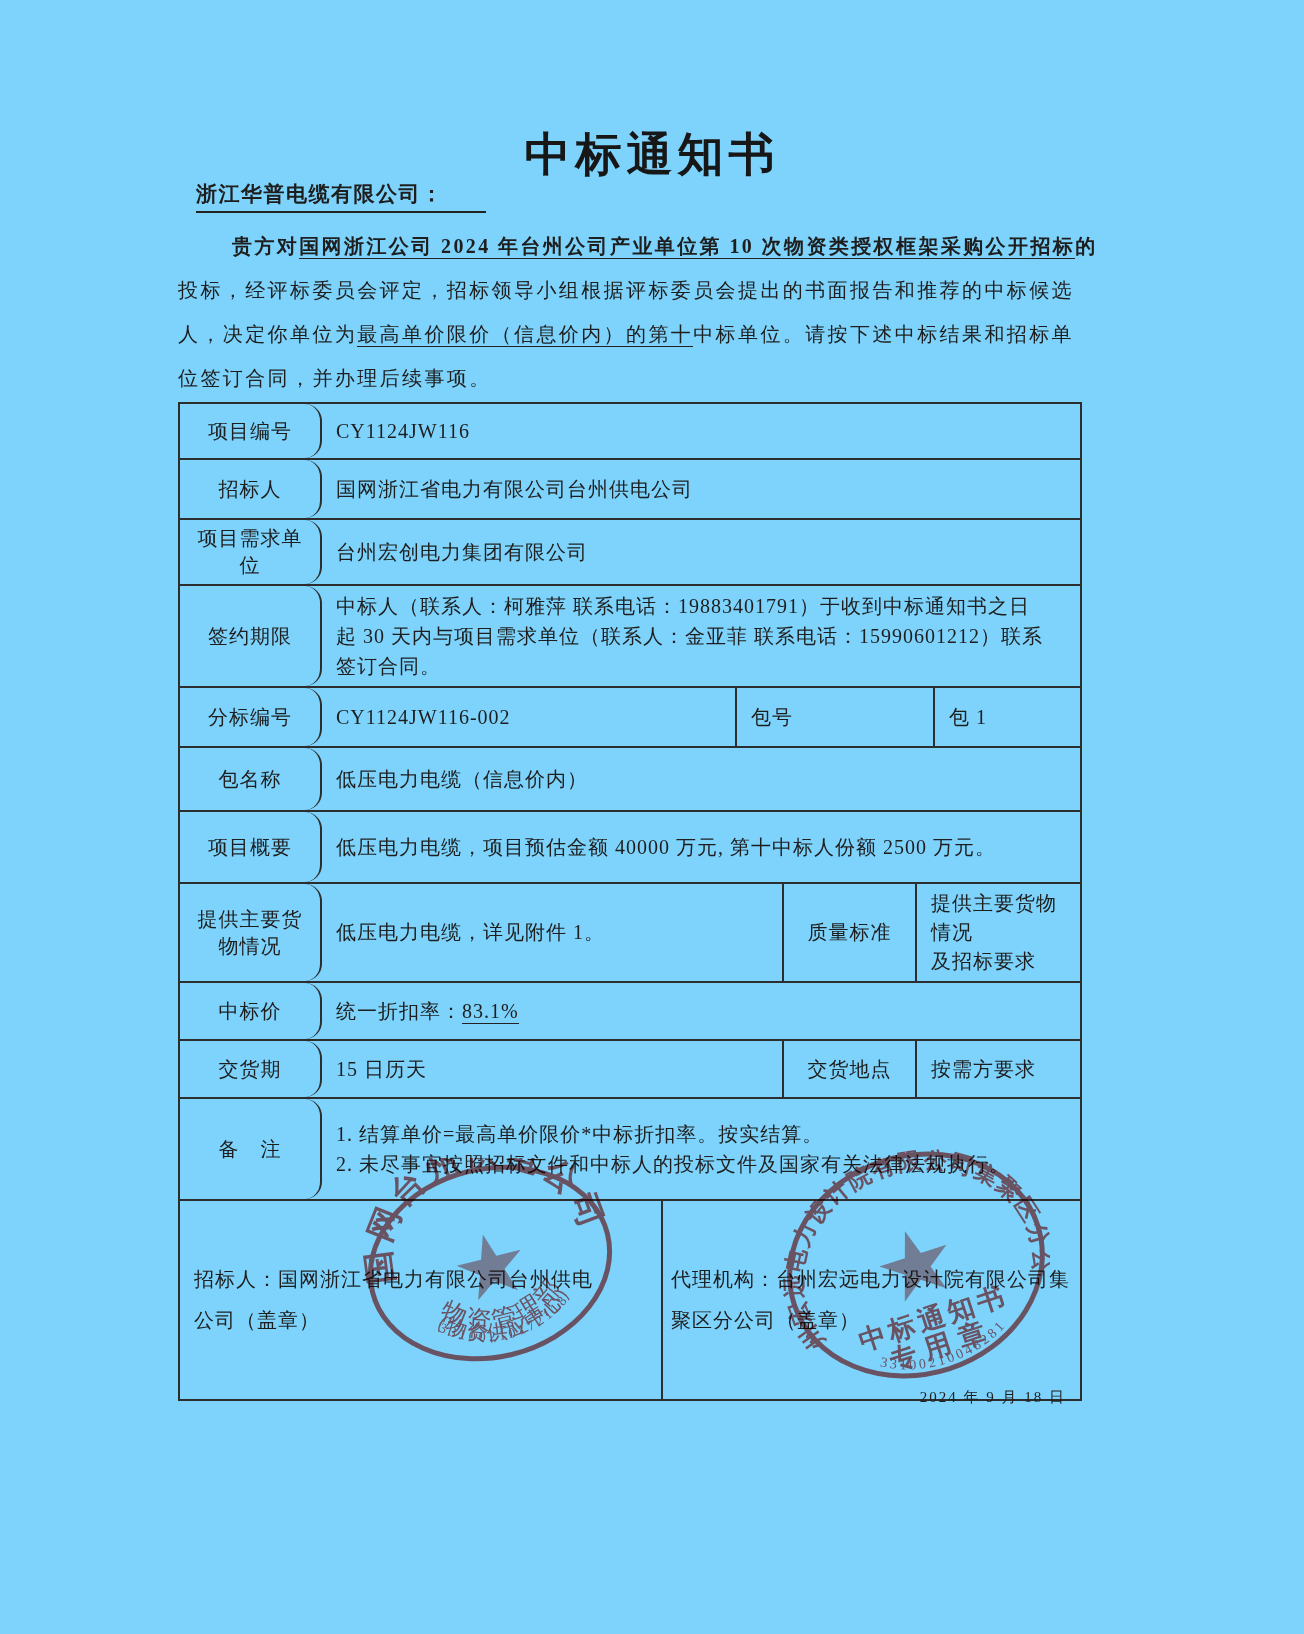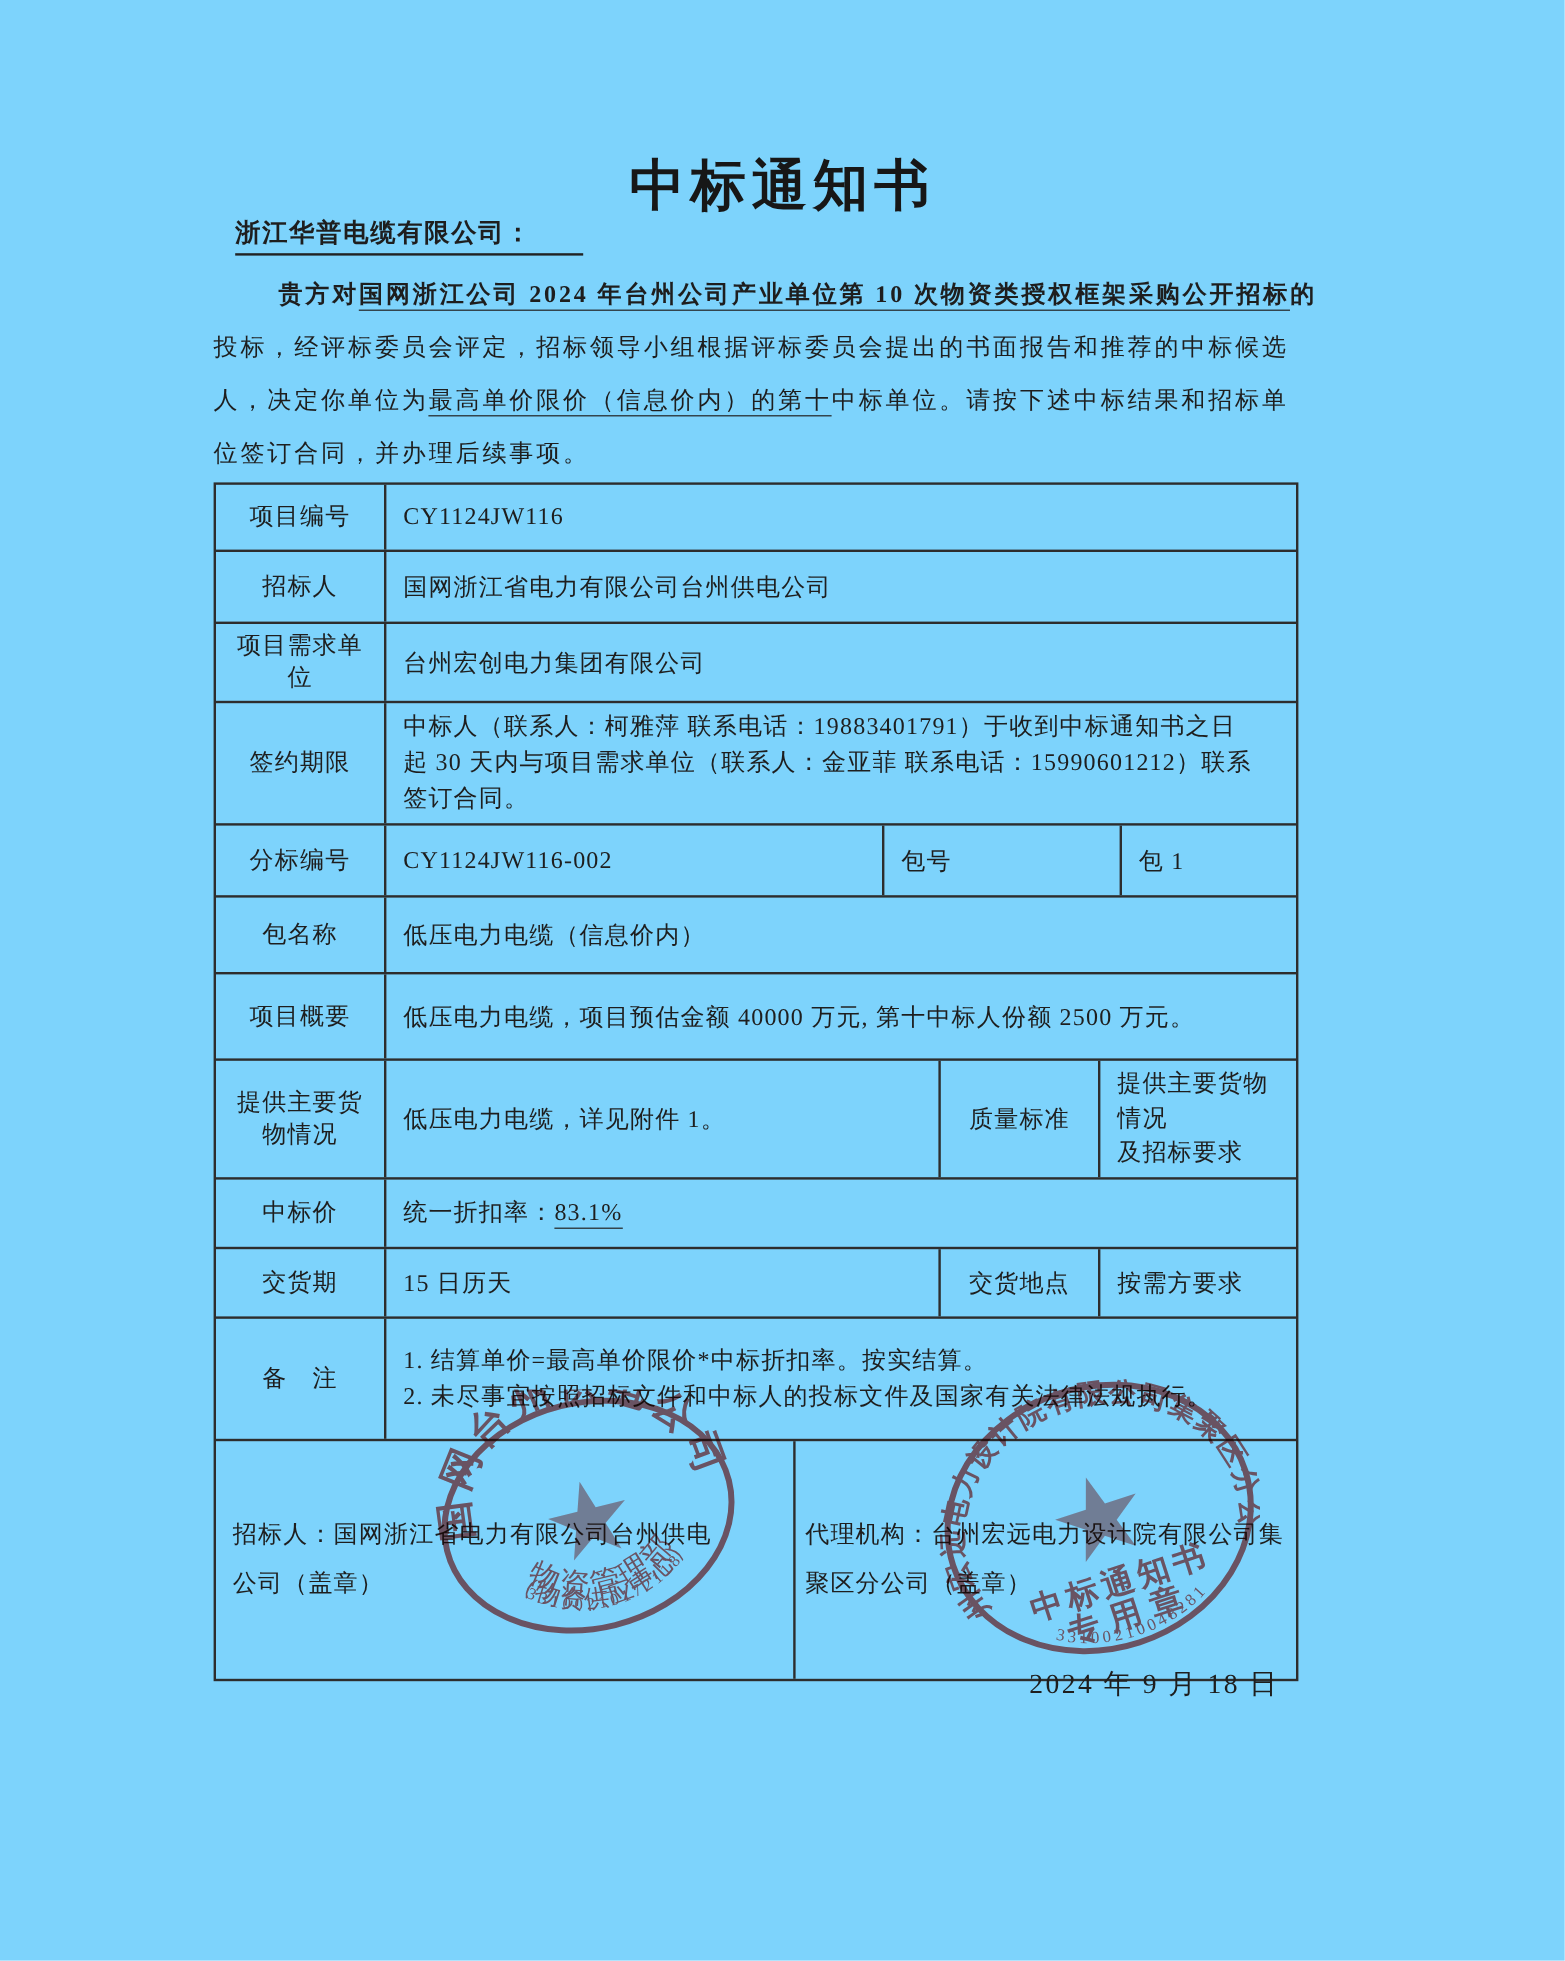--- a/index.html
+++ b/index.html
@@ -40,36 +40,36 @@
   .tr{display:flex;border-bottom:2px solid #2d2d2d;box-sizing:border-box;}
   .tr:last-child{border-bottom:none;}
   .td{
     border-right:2px solid #2d2d2d;box-sizing:border-box;
     display:flex;flex-direction:column;justify-content:center;
     padding:5px 14px;
   }
   .td:last-child{border-right:none;}
   .td.lbl{
     flex:0 0 142px;align-items:center;text-align:center;
-    padding:5px 8px;line-height:27px;
+    padding:5px 8px;line-height:27px;border-radius:17px;
   }
   .td.val{flex:1;}
   .td p{margin:0;line-height:30px;}
   .h56{min-height:56px;} .h58{min-height:58px;} .h60{min-height:60px;}
   .h64{min-height:64px;} .h72{min-height:72px;} .h76{min-height:76px;}
   .h84{min-height:84px;} .h102{min-height:102px;} .h198{min-height:198px;}
   .w415{flex:0 0 415px;} .w198{flex:0 0 198px;}
   .w462{flex:0 0 462px;} .w133{flex:0 0 133px;align-items:center;text-align:center;padding:5px 6px;}
   .sig-left{flex:0 0 483px;padding:5px 40px 5px 14px;}
   .sig-right{flex:1;padding:5px 6px 5px 8px;}
   .sig-cell p{margin:0;line-height:41px;white-space:nowrap;}
   .qv p{line-height:29px;}
   .date{
     position:absolute;top:1388px;left:178px;width:888px;
-    text-align:right;font-size:23px;letter-spacing:2px;
+    text-align:right;font-size:15px;letter-spacing:2px;
   }
   
   .seal{position:absolute;mix-blend-mode:multiply;opacity:0.92;}
   .seal-left{left:362px;top:1158px;width:256px;height:210px;}
   .seal-right{left:782px;top:1146px;width:268px;height:238px;}
 </style>
 </head>
 <body>
 
 <div class="page">

